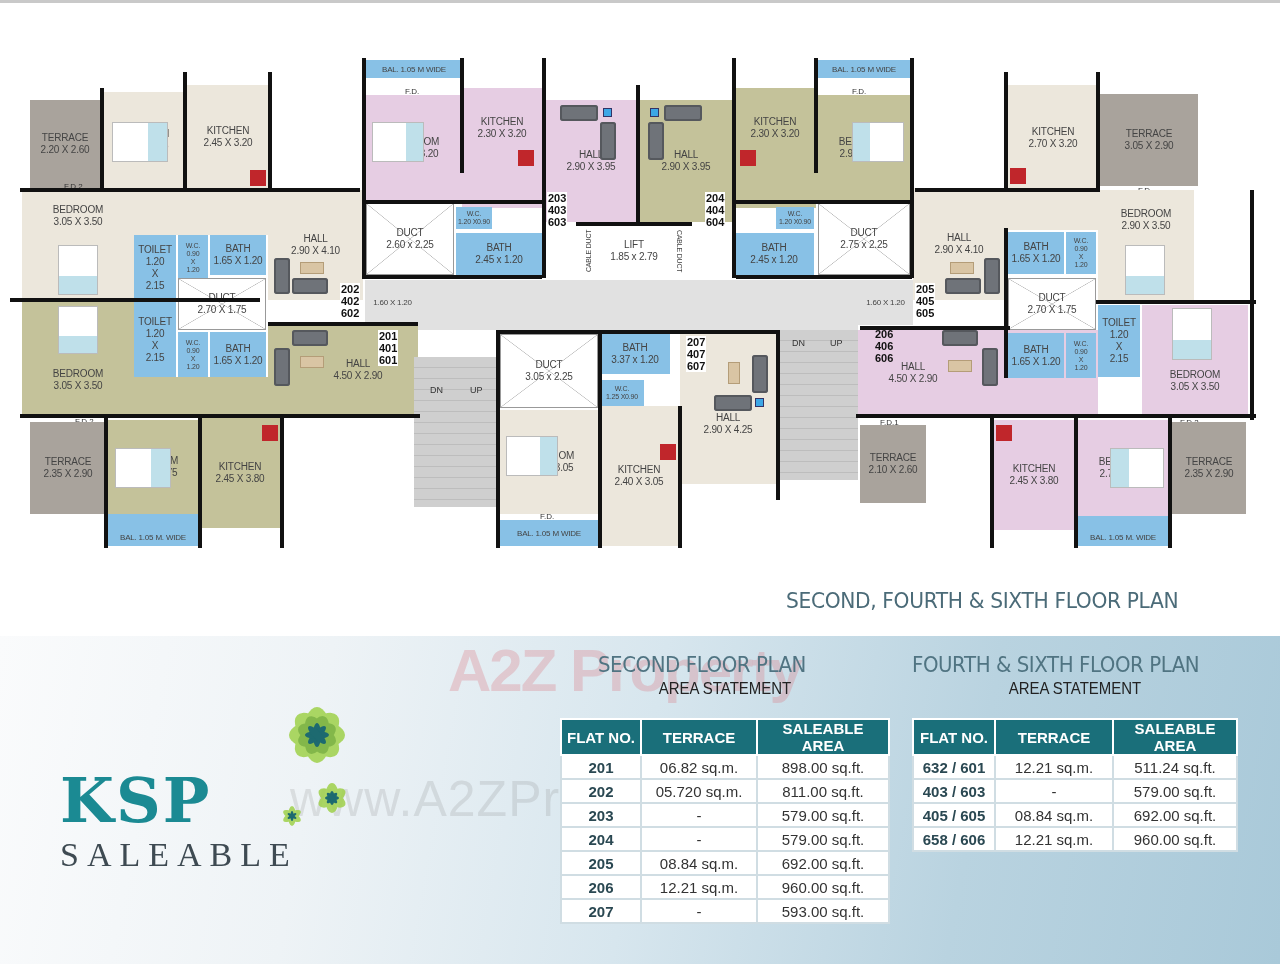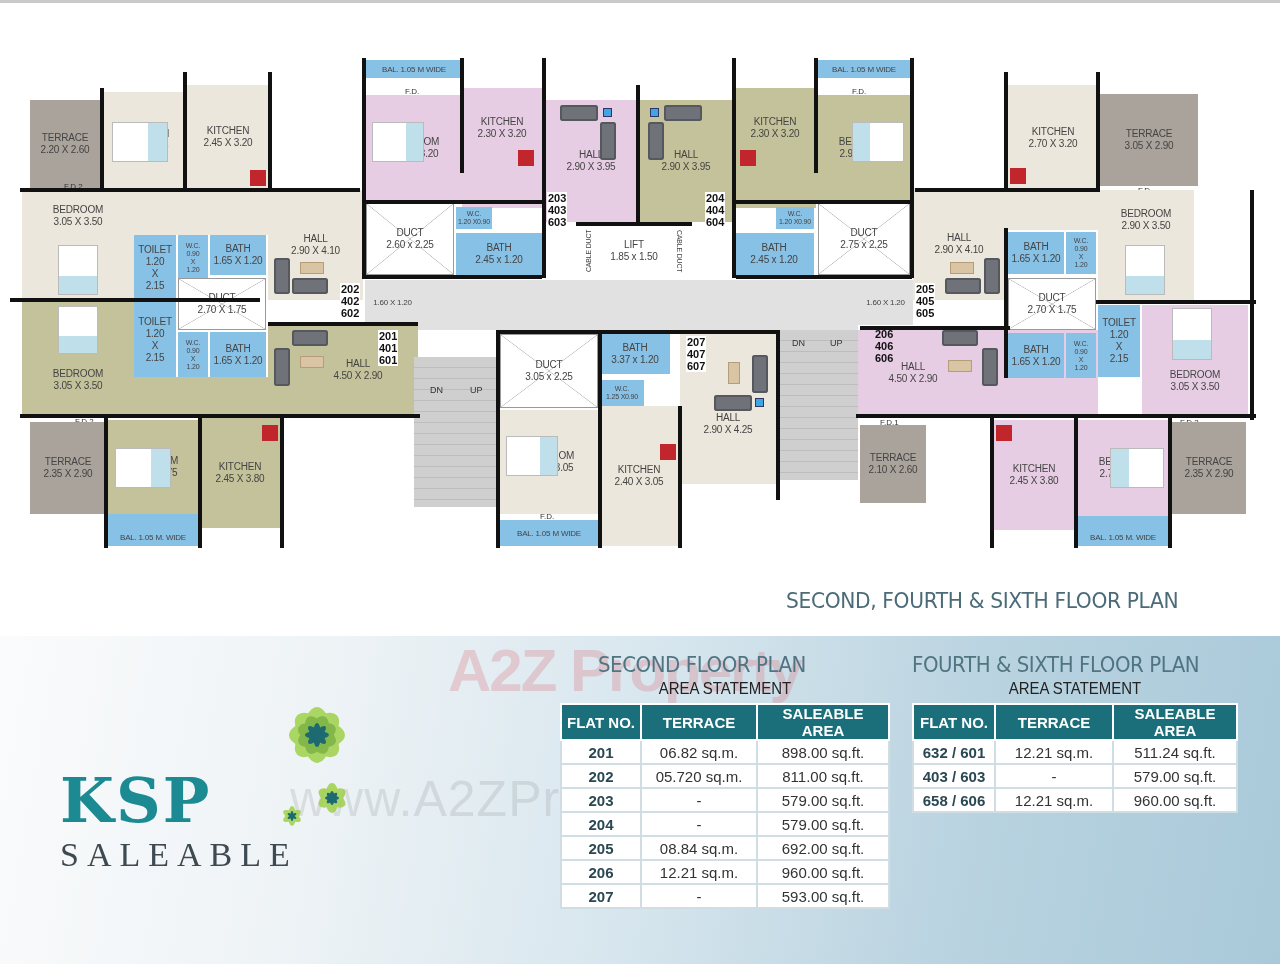--- a/index.html
+++ b/index.html
@@ -42,21 +42,21 @@
   .watermark-url { position: absolute; left: 290px; top: 770px; font-size: 50px; color: rgba(120,120,120,0.18); letter-spacing: 1px; }
 
   .logo { position: absolute; left: 60px; top: 770px; }
   .logo-ksp { font-family: "DejaVu Serif", serif; font-size: 62px; font-weight: bold; color: #1b8a93; letter-spacing: 2px; line-height: 62px; }
   .logo-res { font-family: "Liberation Serif", serif; font-size: 34px; color: #3e4a52; letter-spacing: 8px; margin-top: 4px; }
   .flower { position: absolute; }
 
   .section { position: absolute; }
   .sec-title { font-family: "DejaVu Sans", sans-serif; font-size: 22px; color: #507482; letter-spacing: -0.5px; white-space: nowrap; transform: scaleX(0.9); transform-origin: left top; }
   .sec-sub { font-size: 17px; color: #222; text-align: center; margin-top: 2px; transform: scaleX(0.88); }
-  table.area { border-collapse: collapse; margin-top: 4px; }
+  table.area { border-collapse: collapse; margin-top: 19px; }
   table.area th { background: #1a6f7a; color: #fff; font-size: 15px; font-weight: bold; height: 22px; border: 2px solid #fff; padding: 0 4px; transform-origin: center; }
   table.area td { background: #fff; color: #333; font-size: 15px; height: 24px; border: 2px solid #d0dde3; text-align: center; }
   table.area td.fno { color: #2a4852; font-weight: bold; }
 </style>
 </head>
 <body>
 
 <div class="topbar"></div>
 
 <div class="plan">
@@ -216,21 +216,21 @@
   <div class="room c-blue" style="left:456px;top:233px;width:86px;height:42px;">
       <span>BATH</span>
       <span>2.45 x 1.20</span>
     </div>
 
   <div class="room c-white tiny" style="left:582px;top:225px;width:14px;height:52px;writing-mode:vertical-rl;transform:rotate(180deg);">
       <span class="small">CABLE DUCT</span>
     </div>
   <div class="room c-white" style="left:598px;top:225px;width:72px;height:52px;">
       <span>LIFT</span>
-      <span>1.85 x 1.50</span>
+      <span>1.85 x 2.79</span>
     </div>
   <div class="room c-white tiny" style="left:672px;top:225px;width:14px;height:52px;writing-mode:vertical-rl;">
       <span class="small">CABLE DUCT</span>
     </div>
 
   <div class="room c-olive" style="left:640px;top:100px;width:92px;height:122px;">
       <span>HALL</span>
       <span>2.90 X 3.95</span>
     </div>
   <div class="sofa" style="left:648px;top:122px;width:16px;height:38px;"></div>
@@ -569,19 +569,24 @@
           <td class="fno">632 / 601</td>
           <td>12.21 sq.m.</td>
           <td>511.24 sq.ft.</td>
         </tr>
       <tr>
           <td class="fno">403 / 603</td>
           <td>-</td>
           <td>579.00 sq.ft.</td>
         </tr>
       <tr>
+          <td class="fno">405 / 605</td>
+          <td>08.84  sq.m.</td>
+          <td>692.00 sq.ft.</td>
+        </tr>
+      <tr>
           <td class="fno">658 / 606</td>
           <td>12.21 sq.m.</td>
           <td>960.00 sq.ft.</td>
         </tr>
     </tbody>
   </table>
 </div>
 
 </body></html>

